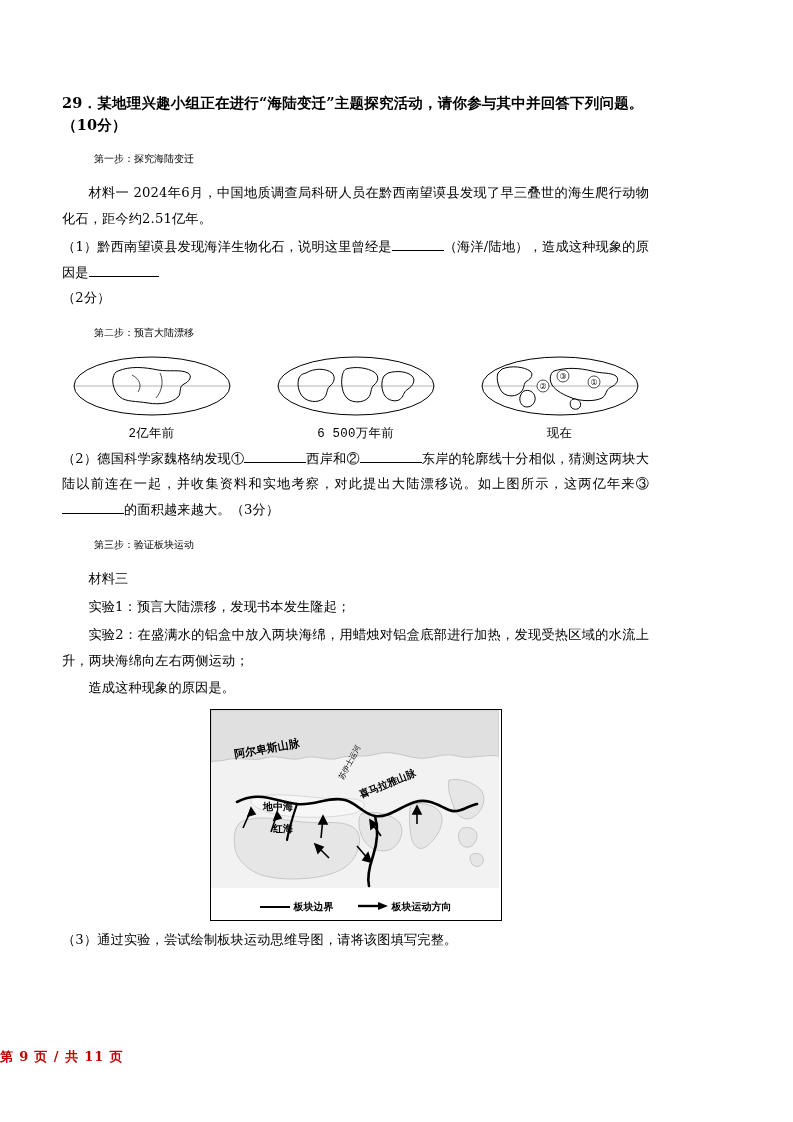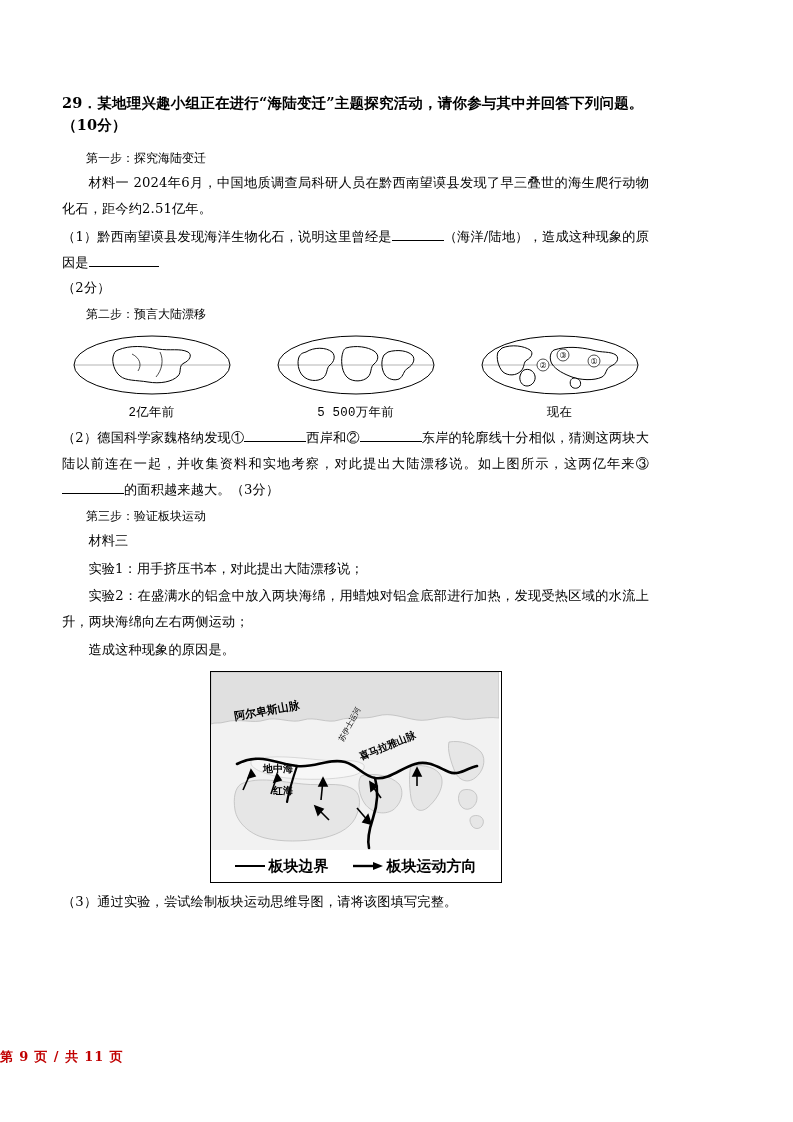--- a/index.html
+++ b/index.html
@@ -32,23 +32,23 @@
   }
   p.body {
     font-size: 13.2px;
     line-height: 1.95;
     margin: 0 0 2px 0;
     text-align: justify;
     letter-spacing: 0.15px;
   }
   p.indent2 { text-indent: 2em; }
   p.step {
-    font-size: 12px;
+    font-size: 10px;
     line-height: 1.95;
-    margin: 0;
+    margin: 12px;
     text-indent: 2em;
   }
   .blank {
     display: inline-block;
     border-bottom: 1px solid #000;
     vertical-align: baseline;
   }
   .b-md { width: 52px; }
   .b-lg { width: 62px; }
   .b-xl { width: 70px; }
@@ -81,21 +81,21 @@
     height: 210px;
     position: relative;
   }
   .map-legend {
     position: absolute;
     left: 0; right: 0; bottom: 6px;
     display: flex;
     justify-content: center;
     align-items: center;
     gap: 24px;
-    font-size: 15px;
+    font-size: 10px;
     font-weight: 700;
   }
   .legend-item { display: flex; align-items: center; gap: 4px; }
   .legend-line {
     display: inline-block;
     width: 30px; height: 0;
     border-top: 2.2px solid #000;
   }
   .legend-arrow { display: inline-block; }
 
@@ -144,21 +144,21 @@
     </div>
 
     <div class="drift-item">
       <svg width="160" height="62" viewBox="0 0 160 62">
         <ellipse cx="80" cy="31" rx="78" ry="29" fill="#fff" stroke="#000" stroke-width="1"></ellipse>
         <path d="M30 18 C38 13,50 13,56 18 C60 22,58 28,54 31 C50 34,52 40,47 44 C41 48,32 47,27 42 C22 37,21 28,23 23 C25 19,27 19,30 18 Z" fill="#fff" stroke="#000" stroke-width="1"></path>
         <path d="M70 14 C80 11,92 13,98 17 C104 21,102 27,98 30 C94 33,96 39,92 43 C87 48,77 48,72 44 C66 39,65 29,66 22 C67 17,68 15,70 14 Z" fill="#fff" stroke="#000" stroke-width="1"></path>
         <path d="M112 18 C122 15,132 17,136 21 C140 25,137 31,132 34 C127 37,128 42,123 45 C118 47,112 45,109 41 C105 35,105 26,108 21 Z" fill="#fff" stroke="#000" stroke-width="1"></path>
         <path d="M2 31 H158" fill="none" stroke="#000" stroke-width="0.6" opacity="0.5"></path>
       </svg>
-      <div class="drift-cap">5 500万年前</div>
+      <div class="drift-cap">6 500万年前</div>
     </div>
 
     <div class="drift-item">
       <svg width="160" height="62" viewBox="0 0 160 62">
         <ellipse cx="80" cy="31" rx="78" ry="29" fill="#fff" stroke="#000" stroke-width="1"></ellipse>
         <path d="M22 14 C32 10,44 12,50 16 C54 19,51 24,47 26 C43 28,45 33,41 37 C36 42,28 42,23 38 C18 33,16 23,18 18 Z" fill="#fff" stroke="#000" stroke-width="1"></path>
         <path d="M44 36 C49 34,54 37,55 42 C56 47,52 52,47 52 C42 52,39 47,40 42 C41 39,42 37,44 36 Z" fill="#fff" stroke="#000" stroke-width="1"></path>
         <path d="M74 16 C86 12,100 13,112 16 C122 19,130 17,136 21 C140 25,136 30,131 32 C125 35,127 40,122 43 C114 47,100 46,92 43 C84 40,76 36,72 30 C69 25,70 18,74 16 Z" fill="#fff" stroke="#000" stroke-width="1"></path>
         <path d="M94 44 C99 44,102 48,100 52 C98 55,93 55,91 52 C89 48,91 44,94 44 Z" fill="#fff" stroke="#000" stroke-width="1"></path>
         <path d="M2 31 H158" fill="none" stroke="#000" stroke-width="0.6" opacity="0.5"></path>
@@ -175,21 +175,21 @@
   </div>
 
   <p class="body">
     <span>（2）德国科学家魏格纳发现①</span><span class="blank b-lg"></span><span>西岸和②</span><span class="blank b-lg"></span><span>东岸的轮廓线十分相似，猜测这两块大陆以前连在一起，并收集资料和实地考察，对此提出大陆漂移说。如上图所示，这两亿年来③</span><span class="blank b-lg"></span><span>的面积越来越大。（3分）</span>
   </p>
 
   <p class="step">第三步：验证板块运动</p>
 
   <p class="body indent2">材料三</p>
 
-  <p class="body indent2">实验1：用手挤压书本，对此提出大陆漂移说；</p>
+  <p class="body indent2">实验1：预言大陆漂移，发现书本发生隆起；</p>
 
   <p class="body indent2">实验2：在盛满水的铝盒中放入两块海绵，用蜡烛对铝盒底部进行加热，发现受热区域的水流上升，两块海绵向左右两侧运动；</p>
 
   <p class="body indent2">造成这种现象的原因是。</p>
 
   <div class="map-wrap">
     <div class="map-box">
       <svg width="288" height="208" viewBox="0 0 288 208">
         <rect x="0" y="0" width="288" height="208" fill="#ffffff"></rect>
 

